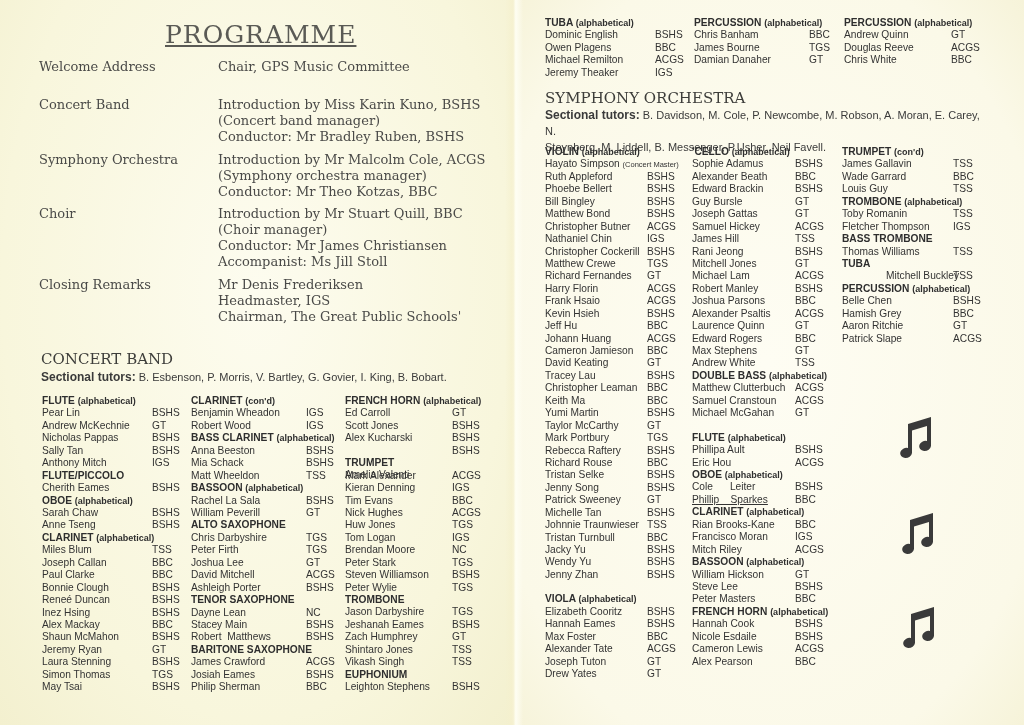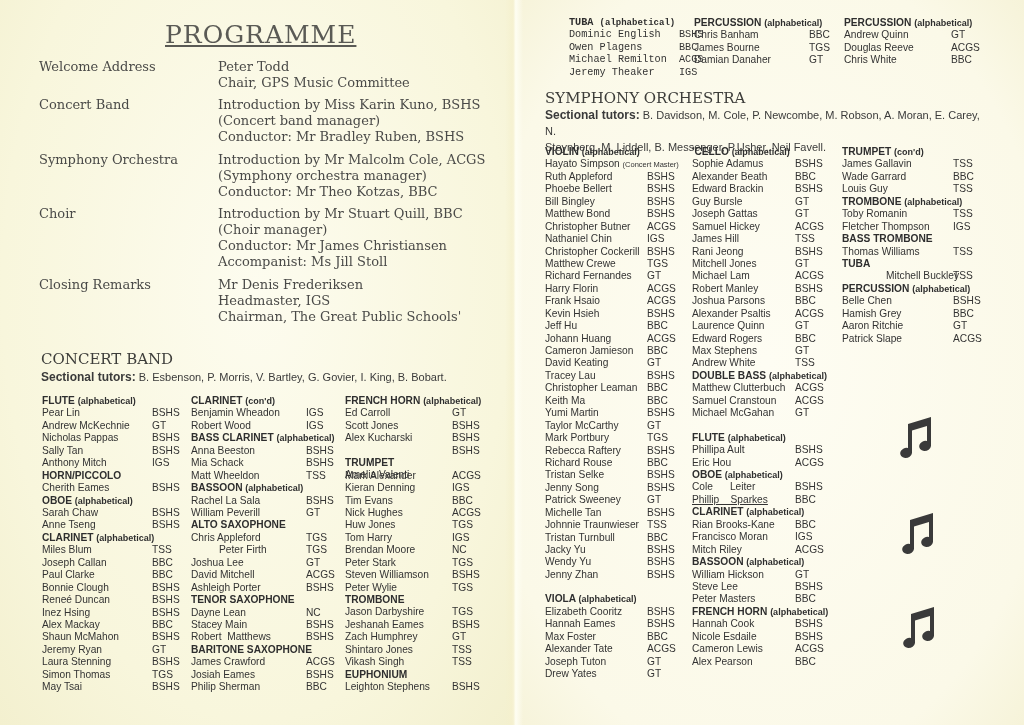--- a/index.html
+++ b/index.html
@@ -70,21 +70,20 @@
 
 <div class="page page-left"></div>
 <div class="page page-right"></div>
 <div class="fold"></div>
 
 <div class="prog-title">PROGRAMME</div>
 <div id="prog-container">
     <div class="prog-row" style="top: 59px;">
       <div class="prog-label">Welcome Address</div>
       <div class="prog-lines">
-        <div>Peter Todd</div>
         <div>Chair, GPS Music Committee</div>
       </div>
     </div>
     <div class="prog-row" style="top: 97px;">
       <div class="prog-label">Concert Band</div>
       <div class="prog-lines">
         <div>Introduction by Miss Karin Kuno, BSHS</div>
         <div>(Concert band manager)</div>
         <div>Conductor: Mr Bradley Ruben, BSHS</div>
       </div>
@@ -137,21 +136,21 @@
       <span class="sc" style="left: 110px;">BSHS</span>
     </div>
     <div class="row">
       <span class="nm" style="white-space: pre;">Sally Tan</span>
       <span class="sc" style="left: 110px;">BSHS</span>
     </div>
     <div class="row">
       <span class="nm" style="white-space: pre;">Anthony Mitch</span>
       <span class="sc" style="left: 110px;">IGS</span>
     </div>
-    <div class="grp-h"><span>HORN/PICCOLO</span></div>
+    <div class="grp-h"><span>FLUTE/PICCOLO</span></div>
     <div class="row">
       <span class="nm" style="white-space: pre;">Cherith Eames</span>
       <span class="sc" style="left: 110px;">BSHS</span>
     </div>
     <div class="grp-h"><span>OBOE</span> <span class="alpha">(alphabetical)</span></div>
     <div class="row">
       <span class="nm" style="white-space: pre;">Sarah Chaw</span>
       <span class="sc" style="left: 110px;">BSHS</span>
     </div>
     <div class="row">
@@ -235,25 +234,25 @@
     <div class="row">
       <span class="nm" style="white-space: pre;">Rachel La Sala</span>
       <span class="sc" style="left: 115px;">BSHS</span>
     </div>
     <div class="row">
       <span class="nm" style="white-space: pre;">William Peverill</span>
       <span class="sc" style="left: 115px;">GT</span>
     </div>
     <div class="grp-h"><span>ALTO SAXOPHONE</span></div>
     <div class="row">
-      <span class="nm" style="white-space: pre;">Chris Appleford</span>
+      <span class="nm" style="white-space: pre;">Chris Darbyshire</span>
       <span class="sc" style="left: 115px;">TGS</span>
     </div>
     <div class="row">
-      <span class="nm" style="white-space: pre; margin-left: 28px;">Peter Firth</span>
+      <span class="nm" style="white-space: pre;">Peter Firth</span>
       <span class="sc" style="left: 115px;">TGS</span>
     </div>
     <div class="row">
       <span class="nm" style="white-space: pre;">Joshua Lee</span>
       <span class="sc" style="left: 115px;">GT</span>
     </div>
     <div class="row">
       <span class="nm" style="white-space: pre;">David Mitchell</span>
       <span class="sc" style="left: 115px;">ACGS</span>
     </div>
@@ -321,21 +320,21 @@
     </div>
     <div class="row">
       <span class="nm" style="white-space: pre;">Nick Hughes</span>
       <span class="sc" style="left: 107px;">ACGS</span>
     </div>
     <div class="row">
       <span class="nm" style="white-space: pre;">Huw Jones</span>
       <span class="sc" style="left: 107px;">TGS</span>
     </div>
     <div class="row">
-      <span class="nm" style="white-space: pre;">Tom Harry</span>
+      <span class="nm" style="white-space: pre;">Tom Logan</span>
       <span class="sc" style="left: 107px;">IGS</span>
     </div>
     <div class="row">
       <span class="nm" style="white-space: pre;">Brendan Moore</span>
       <span class="sc" style="left: 107px;">NC</span>
     </div>
     <div class="row">
       <span class="nm" style="white-space: pre;">Peter Stark</span>
       <span class="sc" style="left: 107px;">TGS</span>
     </div>
@@ -368,21 +367,21 @@
       <span class="nm" style="white-space: pre;">Vikash Singh</span>
       <span class="sc" style="left: 107px;">TSS</span>
     </div>
     <div class="grp-h"><span>EUPHONIUM</span></div>
     <div class="row">
       <span class="nm" style="white-space: pre;">Leighton Stephens</span>
       <span class="sc" style="left: 107px;">BSHS</span>
     </div>
   </div>
 
-<div class="col" id="cb-top-0" style="left:569px; top:17px; width:140px;font-family:Liberation Mono, monospace;">
+<div class="col" id="cb-top-0" style="left:545px; top:17px; width:140px;">
     <div class="grp-h"><span>TUBA</span> <span class="alpha"> (alphabetical)</span></div>
     <div class="row">
       <span class="nm" style="white-space: pre;">Dominic English</span>
       <span class="sc" style="left: 110px;">BSHS</span>
     </div>
     <div class="row">
       <span class="nm" style="white-space: pre;">Owen Plagens</span>
       <span class="sc" style="left: 110px;">BBC</span>
     </div>
     <div class="row">

